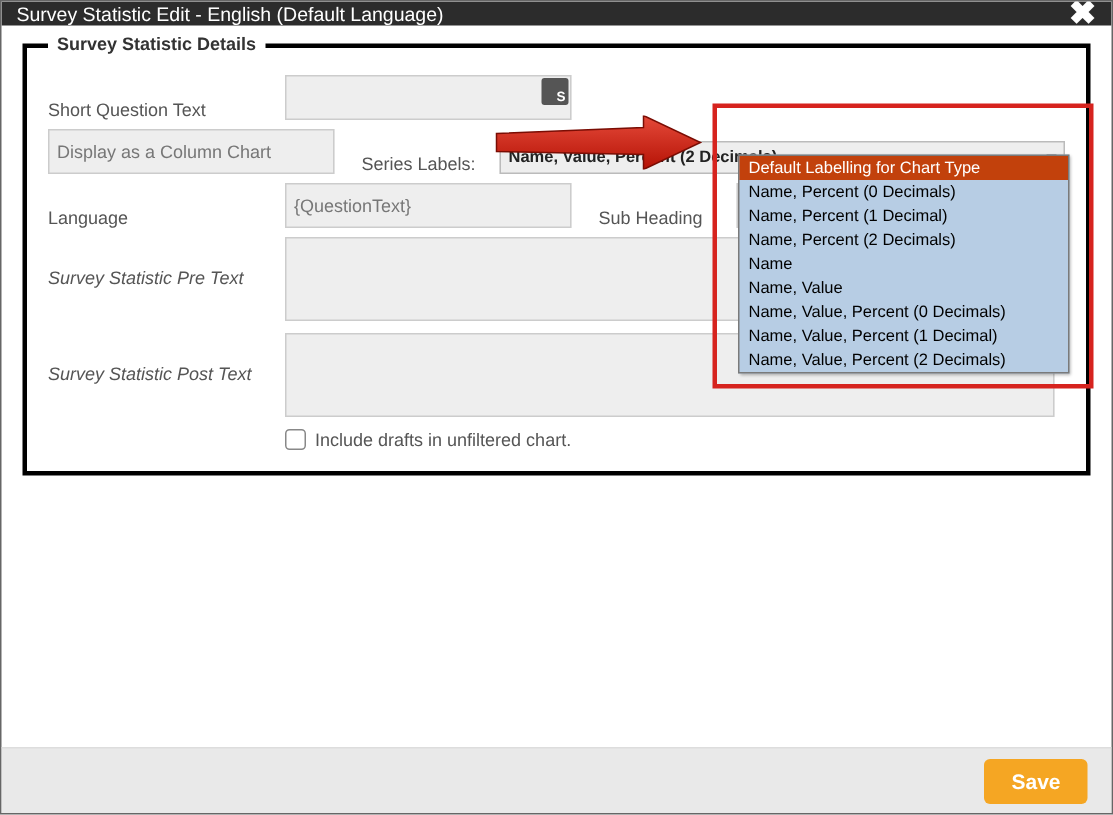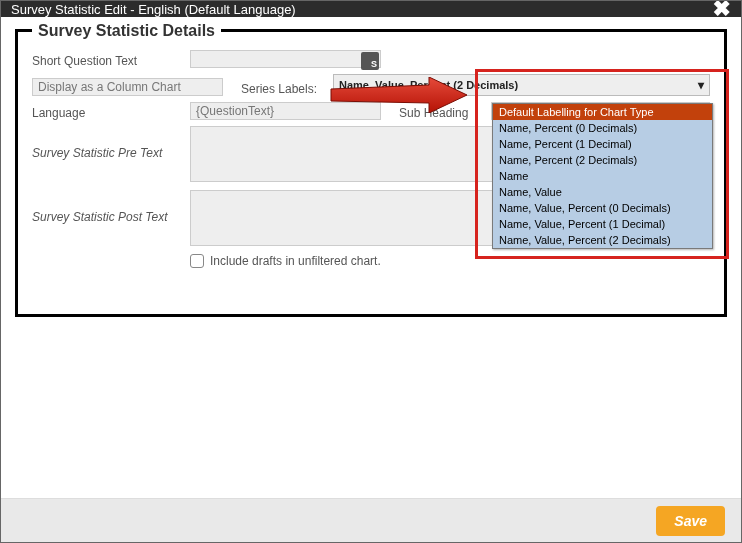--- a/index.html
+++ b/index.html
@@ -21,38 +21,38 @@
     position: relative;
     padding: 18px 14px 12px 14px;
     height: 288px;
   }
   .legend {
     position: absolute;
     top: -10px;
     left: 14px;
     background: #fff;
     padding: 0 6px;
-    font-size: 16px;
+    font-size: 12px;
     font-weight: bold;
     color: #333;
   }
   .row {
     display: flex;
     align-items: flex-end;
     margin-bottom: 6px;
     font-size: 12px;
     color: #555;
   }
   .col-label { width: 158px; flex: 0 0 158px; padding-top:3px;}
   .col-input1 { width: 191px; flex: 0 0 191px; }
   .col-label2 { width: 110px; flex: 0 0 110px; padding-left: 18px; padding-top:3px;}
   .col-input2 { flex: 1; }
   .txt {
     width: 100%;
-    height: 18px;
+    height: 30px;
     background: #eeeeee;
     border: 1px solid #ccc;
     font-size: 12px;
     padding: 2px 5px;
     color: #777;
   }
   .txt-icon-wrap { position: relative; }
   .txt-icon {
     position: absolute; right: 2px; top: 2px; width: 18px; height: 18px;
     background: #555; color:#fff; font-size:9px; font-weight:bold;
@@ -83,21 +83,21 @@
   .textarea-row .col-label { padding-top: 20px; font-style: italic; }
   .chk-row { display:flex; align-items:flex-start; font-size:12px; color:#555; margin-left:158px; margin-top:2px;}
   .chk { width:14px; height:14px; border:1.5px solid #888; border-radius:3px; margin-right:6px; background:#fff; cursor:pointer;}
   .footer {
     position:absolute; bottom:0; left:0; right:0; height:44px;
     background:#e9e9e9; border-top:1px solid #ddd;
     display:flex; align-items:center; justify-content:flex-end; padding-right:16px;
   }
   .save-btn {
     background:#f5a623; color:#fff; border:none; border-radius:4px;
-    padding: 7px 18px; font-size:14px; font-weight:bold; cursor:pointer;font-style:italic;
+    padding: 7px 18px; font-size:14px; font-weight:bold; cursor:pointer;
   }
   
   .highlight-box {
     position:absolute; border:3px solid #d6231e;
     left:474px; top:68px; width:254px; height:190px; pointer-events:none;
   }
   .arrow {
     position:absolute; left:328px; top:76px; width:140px; height:36px; pointer-events:none;
   }
   

